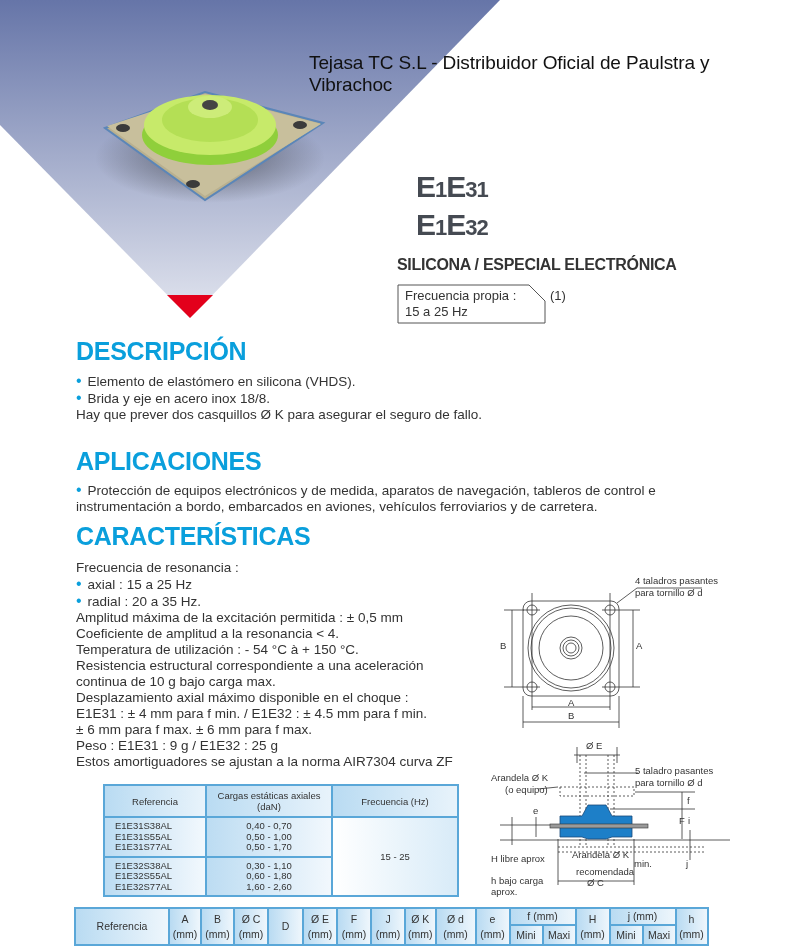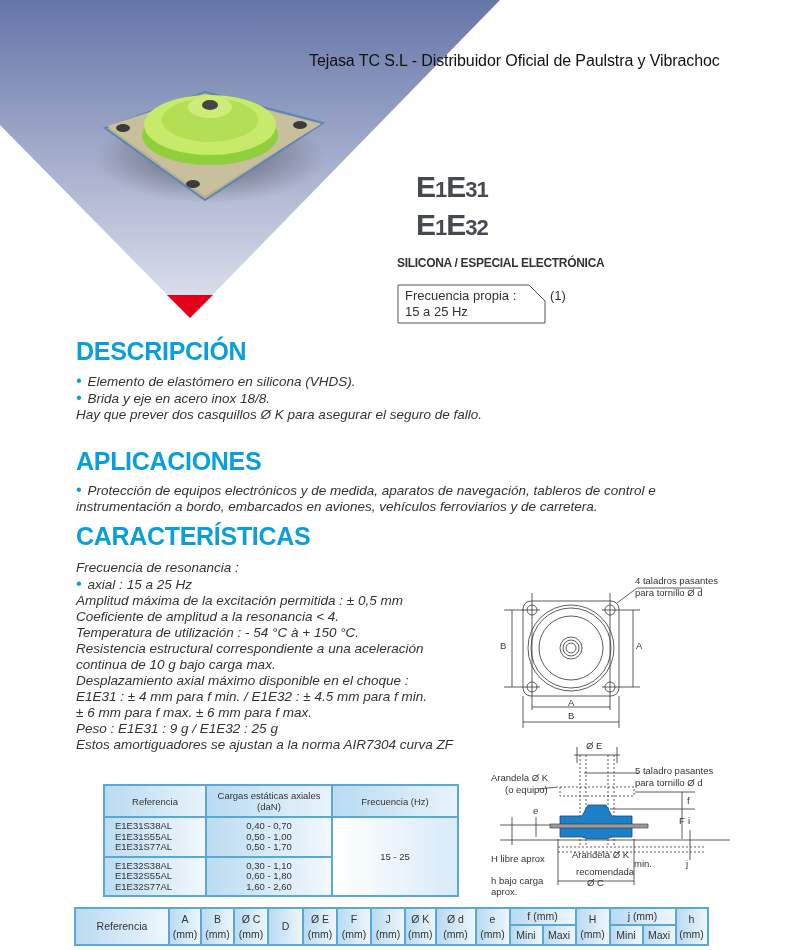--- a/index.html
+++ b/index.html
@@ -2,42 +2,42 @@
 <html><head>
 <meta charset="utf-8">
 <style>
   * { box-sizing: border-box; margin: 0; padding: 0; }
   html, body { width: 794px; height: 950px; overflow: hidden; background: #ffffff; }
   body { position: relative; font-family: "Liberation Sans", sans-serif; color: #222; }
 
   .bg-triangle { position: absolute; left: 0; top: 0; width: 794px; height: 330px; }
   .product-photo { position: absolute; left: 95px; top: 80px; width: 240px; height: 130px; }
 
-  .company-line { position: absolute; left: 309px; top: 52px; font-size: 16px; color: #111; letter-spacing: -0.1px; }
+  .company-line { position: absolute; left: 309px; top: 52px; font-size: 19px; color: #111; letter-spacing: -0.1px; }
 
   .model { position: absolute; left: 416px; font-family: "Liberation Sans", sans-serif; font-weight: bold; color: #454a52; letter-spacing: -1px; }
   .model .big { font-size: 30px; }
   .model .small { font-size: 22px; }
   .model-1 { top: 170px; }
   .model-2 { top: 208px; }
 
-  .subtitle { position: absolute; left: 397px; top: 256px; font-size: 12px; font-weight: bold; color: #333; letter-spacing: -0.3px; }
+  .subtitle { position: absolute; left: 397px; top: 256px; font-size: 16px; font-weight: bold; color: #333; letter-spacing: -0.3px; }
 
   .freq-box { position: absolute; left: 397px; top: 284px; width: 150px; height: 40px; }
   .freq-box svg { position: absolute; left: 0; top: 0; }
   .freq-box .l1 { position: absolute; left: 8px; top: 4px; font-size: 13px; color: #333; }
   .freq-box .l2 { position: absolute; left: 8px; top: 20px; font-size: 13px; color: #333; }
   .freq-note { position: absolute; left: 550px; top: 288px; font-size: 13px; color: #333; }
 
   .section-title { position: absolute; left: 76px; font-size: 25px; font-weight: bold; color: #0a9fdc; letter-spacing: -0.3px; }
   .t-desc { top: 337px; }
   .t-apl { top: 447px; }
   .t-car { top: 522px; }
 
-  .body-text { position: absolute; left: 76px; font-size: 13.5px; line-height: 16px; color: #333; font-style: italic; }
+  .body-text { position: absolute; left: 76px; font-size: 13.5px; line-height: 16px; color: #333; }
   .bullet::before { content: "\2022"; color: #0a9fdc; font-size: 16px; margin-right: 6px; margin-left: 0; }
 
   .desc-block { top: 373px; }
   .apl-block { top: 482px; width: 640px; }
   .car-block { top: 560px; width: 410px; }
 
   .diagram-top { position: absolute; left: 490px; top: 570px; width: 240px; height: 160px; }
   .diagram-side { position: absolute; left: 480px; top: 735px; width: 250px; height: 160px; }
   .dg-label { position: absolute; font-size: 9.5px; color: #333; white-space: nowrap; }
 
@@ -119,20 +119,21 @@
 <div class="section-title t-apl">APLICACIONES</div>
 <div class="body-text apl-block">
   <div class="bullet">Protección de equipos electrónicos y de medida, aparatos de navegación, tableros de control e</div>
   <div>instrumentación a bordo, embarcados en aviones, vehículos ferroviarios y de carretera.</div>
 </div>
 
 <div class="section-title t-car">CARACTERÍSTICAS</div>
 <div class="body-text car-block">
   <div>Frecuencia de resonancia :</div>
   <div class="bullet">axial : 15 a 25 Hz</div>
+  <div class="bullet">radial : 20 a 35 Hz.</div>
   <div>Amplitud máxima de la excitación permitida : ± 0,5 mm</div>
   <div>Coeficiente de amplitud a la resonancia &lt; 4.</div>
   <div>Temperatura de utilización : - 54 °C à + 150 °C.</div>
   <div>Resistencia estructural correspondiente a una aceleración</div>
   <div>continua de 10 g bajo carga max.</div>
   <div>Desplazamiento axial máximo disponible en el choque :</div>
   <div>E1E31 : ± 4 mm para f min. / E1E32 : ± 4.5 mm para f min.</div>
   <div>± 6 mm para f max. ± 6 mm para f max.</div>
   <div>Peso : E1E31 : 9 g / E1E32 : 25 g</div>
   <div>Estos amortiguadores se ajustan a la norma AIR7304 curva ZF</div>

